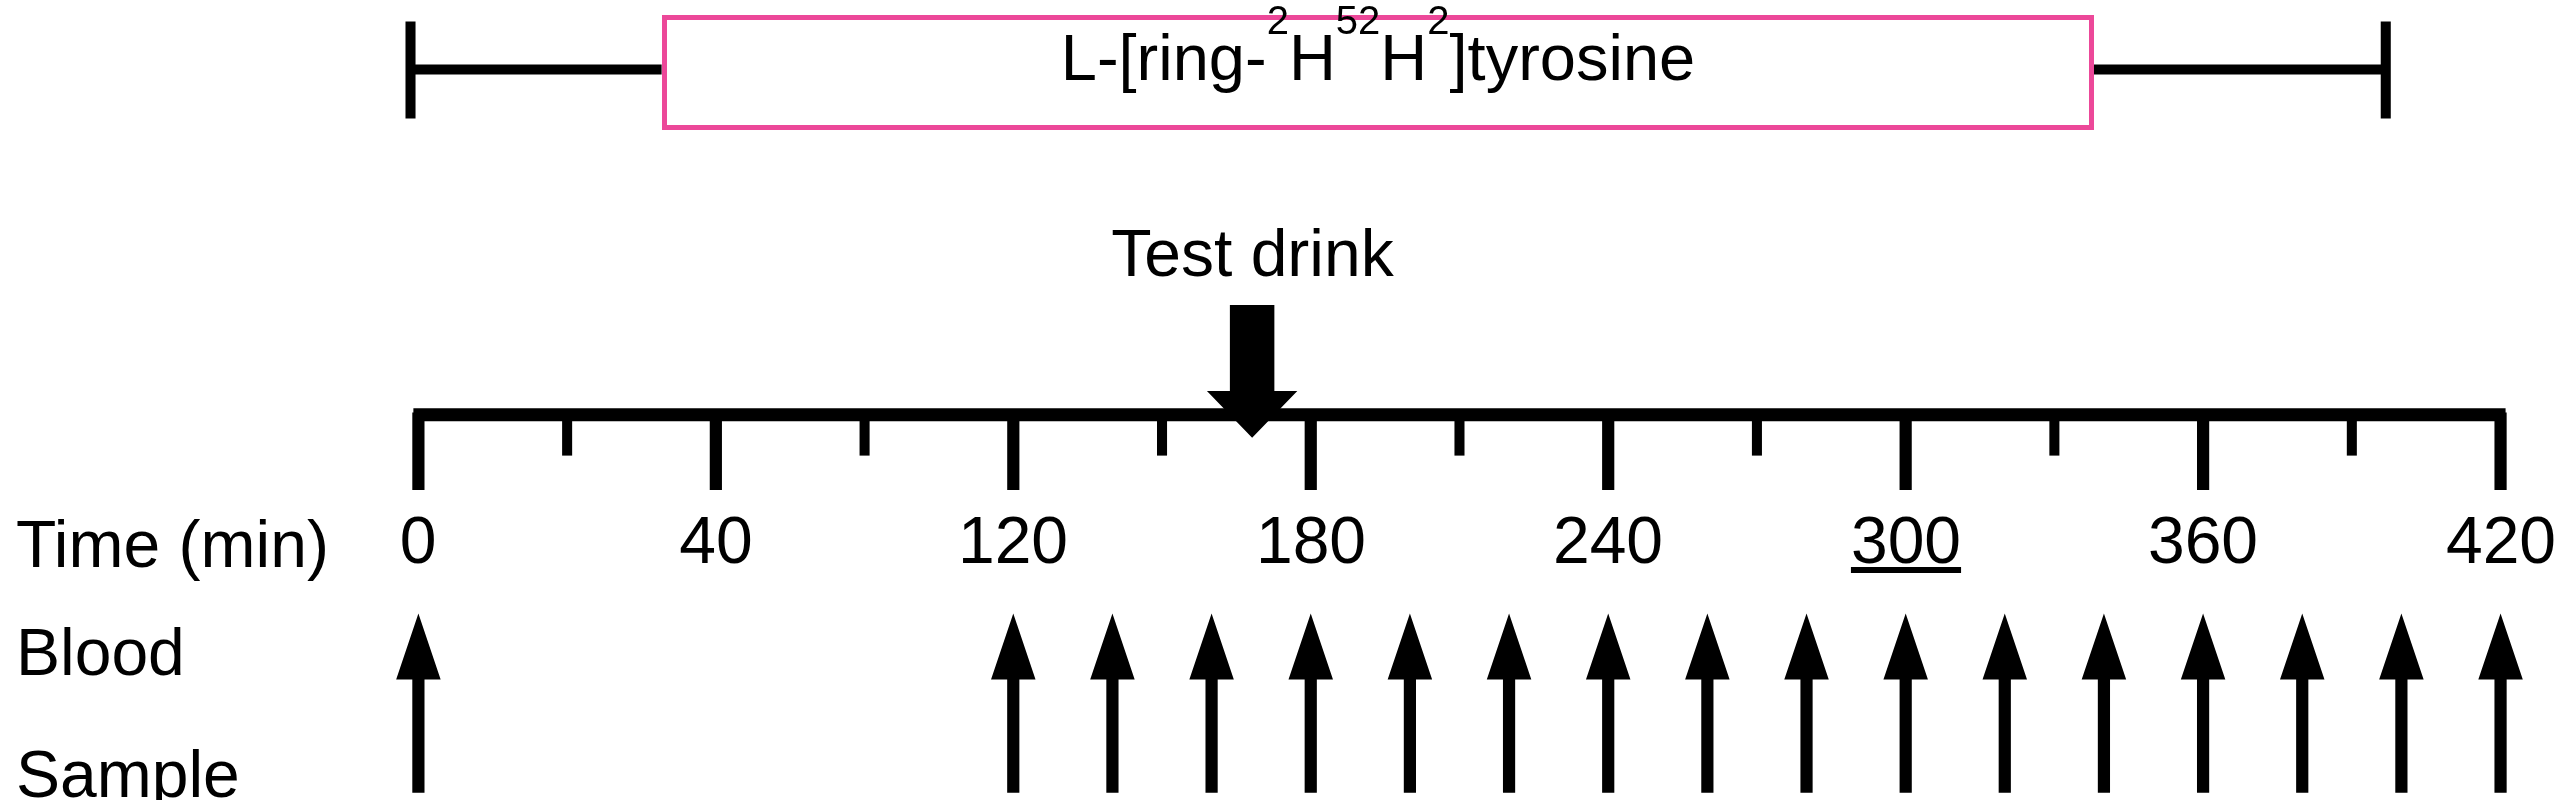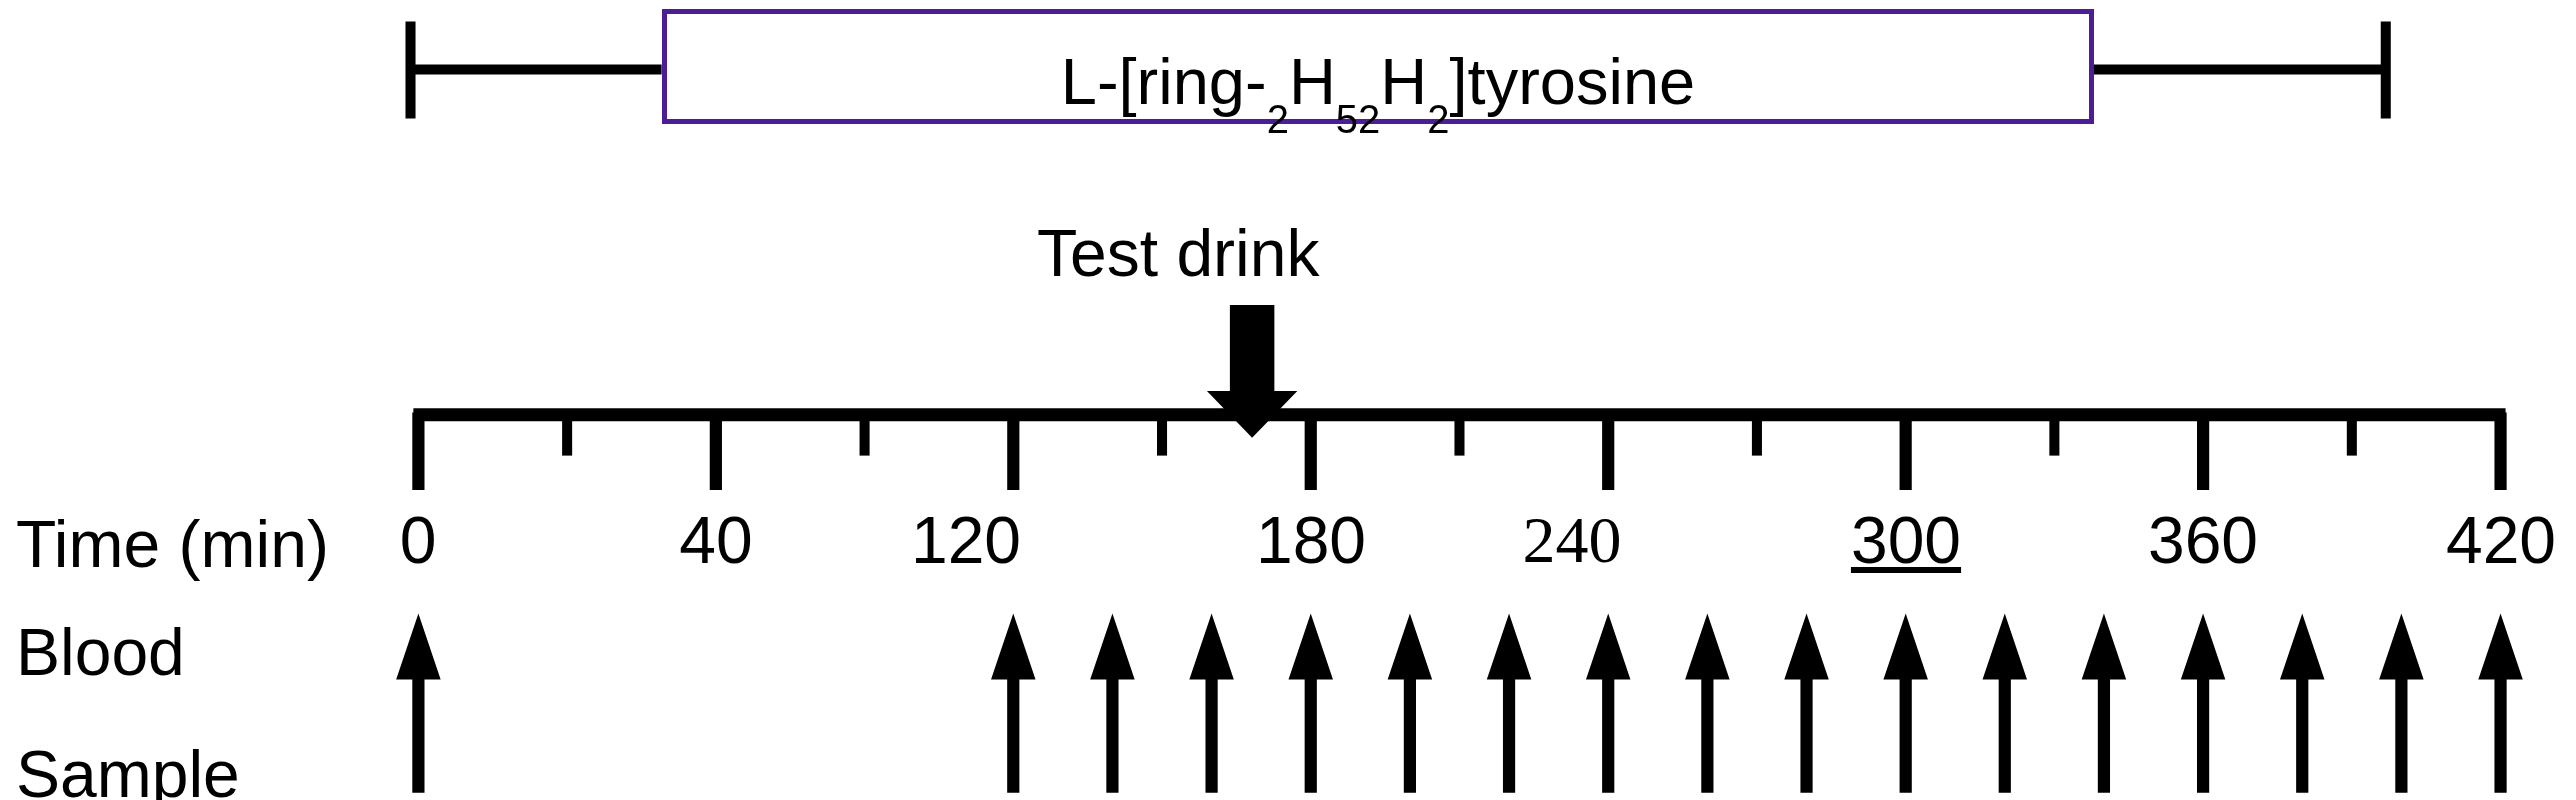--- a/index.html
+++ b/index.html
@@ -2,36 +2,37 @@
 <html style="font-size:11.5px"><head>
 <meta charset="utf-8">
 <style>
   html,body{margin:0;padding:0;background:#ffffff;}
   body{width:2576px;height:800px;position:relative;overflow:hidden;
        font-family:"Liberation Sans",sans-serif;color:#000000;}
   #stage{position:absolute;left:0;top:0;width:2576px;height:800px;}
   svg#canvas{position:absolute;left:0;top:0;width:2576px;height:800px;}
   .infusion-label{
     position:absolute;
-    left:662px; top:9px;
+    left:662px; top:15px;
     width:1432px; height:115px;
     box-sizing:border-box;
-    border:5px solid #4c1d95;
+    border:5px solid #ec4899;
     background:#ffffff;
-    display:flex;align-items:flex-end;justify-content:center;
+    display:flex;align-items:flex-start;justify-content:center;
     font-size:65px;
     letter-spacing:0px;
     white-space:nowrap;
   }
   .infusion-label sup{font-size:40px;vertical-align:super;line-height:0;}
   .infusion-label sub{font-size:40px;vertical-align:sub;line-height:0;}
   .testdrink-label{
     position:absolute;
     left:1037px; top:215px;
     width:431px;
+    text-align:center;
     font-size:66px;
     white-space:nowrap;
   }
   .axis-caption{
     position:absolute;
     font-size:66px;
     white-space:nowrap;
   }
   #time-caption{left:16px; top:506px;}
   #blood-caption-1{left:16px; top:614px;}
@@ -121,22 +122,22 @@
 
   <div class="axis-caption" id="time-caption">Time (min)</div>
 
   <div class="axis-caption" id="blood-caption-1">Blood</div>
 
   <div class="axis-caption" id="blood-caption-2">Sample</div>
 
   <div id="tick-labels">
       <div class="tick-label" style="left: 418px;">0</div>
       <div class="tick-label" style="left: 716px;">40</div>
-      <div class="tick-label" style="left: 966px; text-align: center;">120</div>
+      <div class="tick-label" style="left: 1013px; text-align: center;">120</div>
       <div class="tick-label" style="left: 1311px;">180</div>
-      <div class="tick-label" style="left: 1572px; font-family: Liberation Serif, serif;">240</div>
+      <div class="tick-label" style="left: 1608px;">240</div>
       <div class="tick-label" style="left: 1906px; text-decoration: underline;">300</div>
       <div class="tick-label" style="left: 2203px;">360</div>
       <div class="tick-label" style="left: 2501px;">420</div>
     </div>
 
 </div>
 
 
 </body></html>

